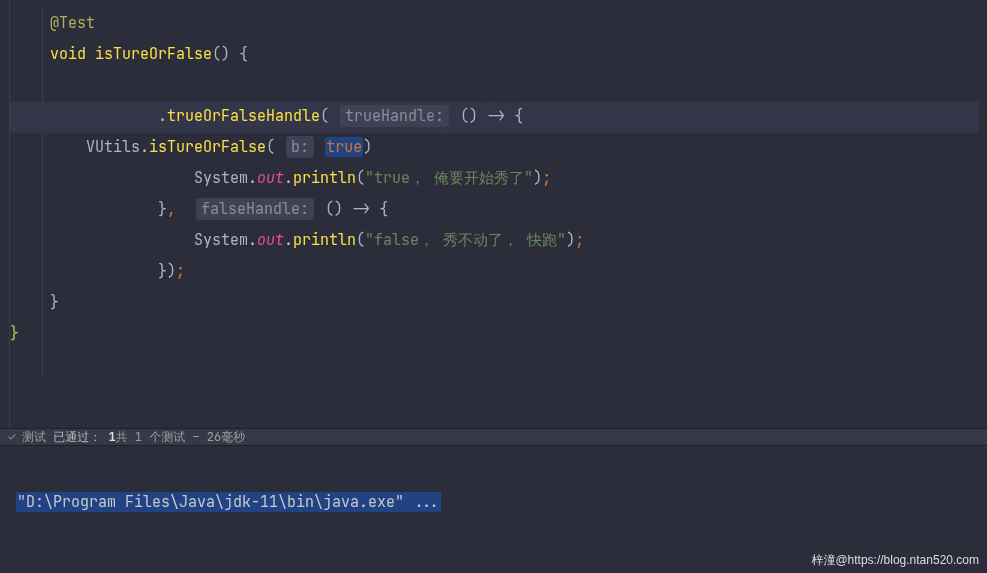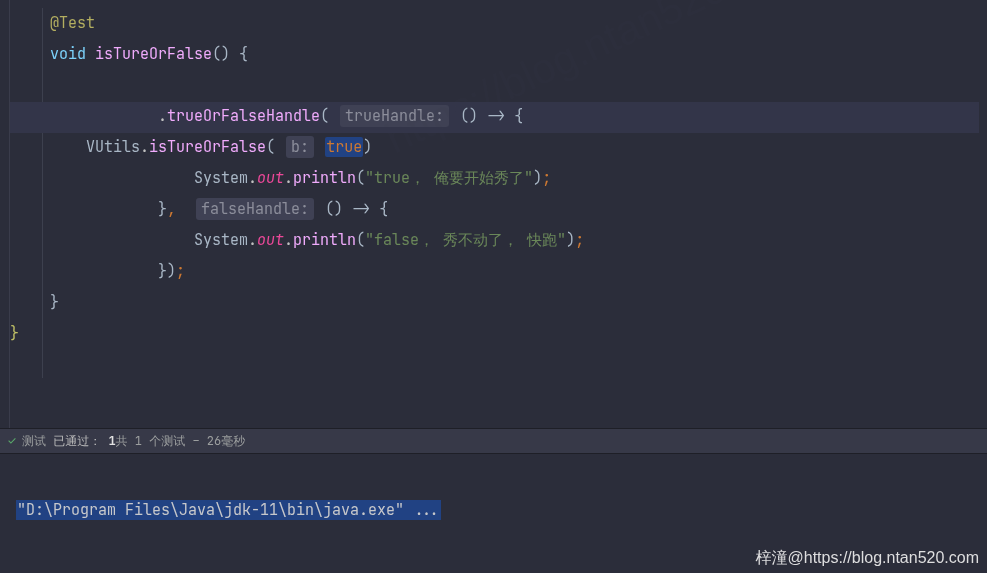--- a/index.html
+++ b/index.html
@@ -52,22 +52,22 @@
     position: absolute;
     left: 10px; right: 8px;
     top: 102px;
     height: 31px;
     background: #333549;
     z-index: 0;
   }
 
   
   .k-ann   { color: #b3ae60; }
-  .k-kw    { color: #7dd3fc; margin-top: 44px; }
-  .k-fn    { color: #f0abfc; }
+  .k-kw    { color: #fde047; margin-top: 44px; }
+  .k-fn    { color: #fde047; }
   .k-cls   { color: #a9b7c6; }
   .k-dot   { color: #c0c0c0; }
   .k-paren { color: #a9b7c6; }
   .k-brace { color: #a9b7c6; }
   .k-str   { color: #6a8759; }
   .k-svar  { color: #ec4899; font-style: italic; }
   .k-true  { color: #cc7832; }
   .k-arrow { color: #a9b7c6; }
   .k-semi  { color: #cc7832; }
   .k-comma { color: #cc7832; }
@@ -80,21 +80,21 @@
     margin: 0 2px;
   }
   .sel-true {
     background: #214283;
     border-radius: 2px;
     padding: 0 1px;
   }
 
   
   .test-bar {
-    height: 26px;
+    height: 18px;
     line-height: 26px;
     padding-left: 6px;
     font-size: 12px;
     color: #9c9f9f;
     background: #373948;
     border-top: 1px solid #1e1f27;
     border-bottom: 1px solid #1e1f27;
     display: flex;
     align-items: center;
     gap: 4px;
@@ -122,21 +122,21 @@
   }
   .con-out1 { color: #bbbdbd; }
   .con-out2 { color: #bbbdbd; }
 
   
   .watermark {
     position: absolute;
     right: 8px;
     bottom: 4px;
     color: #dededf;
-    font-size: 16px;
+    font-size: 12px;
     font-family: sans-serif;
   }
   .wm-bg {
     position: absolute;
     right: 160px;
     top: 20px;
     transform: rotate(-25deg);
     color: #3a3c4b;
     font-size: 42px;
     opacity: 0.12;

